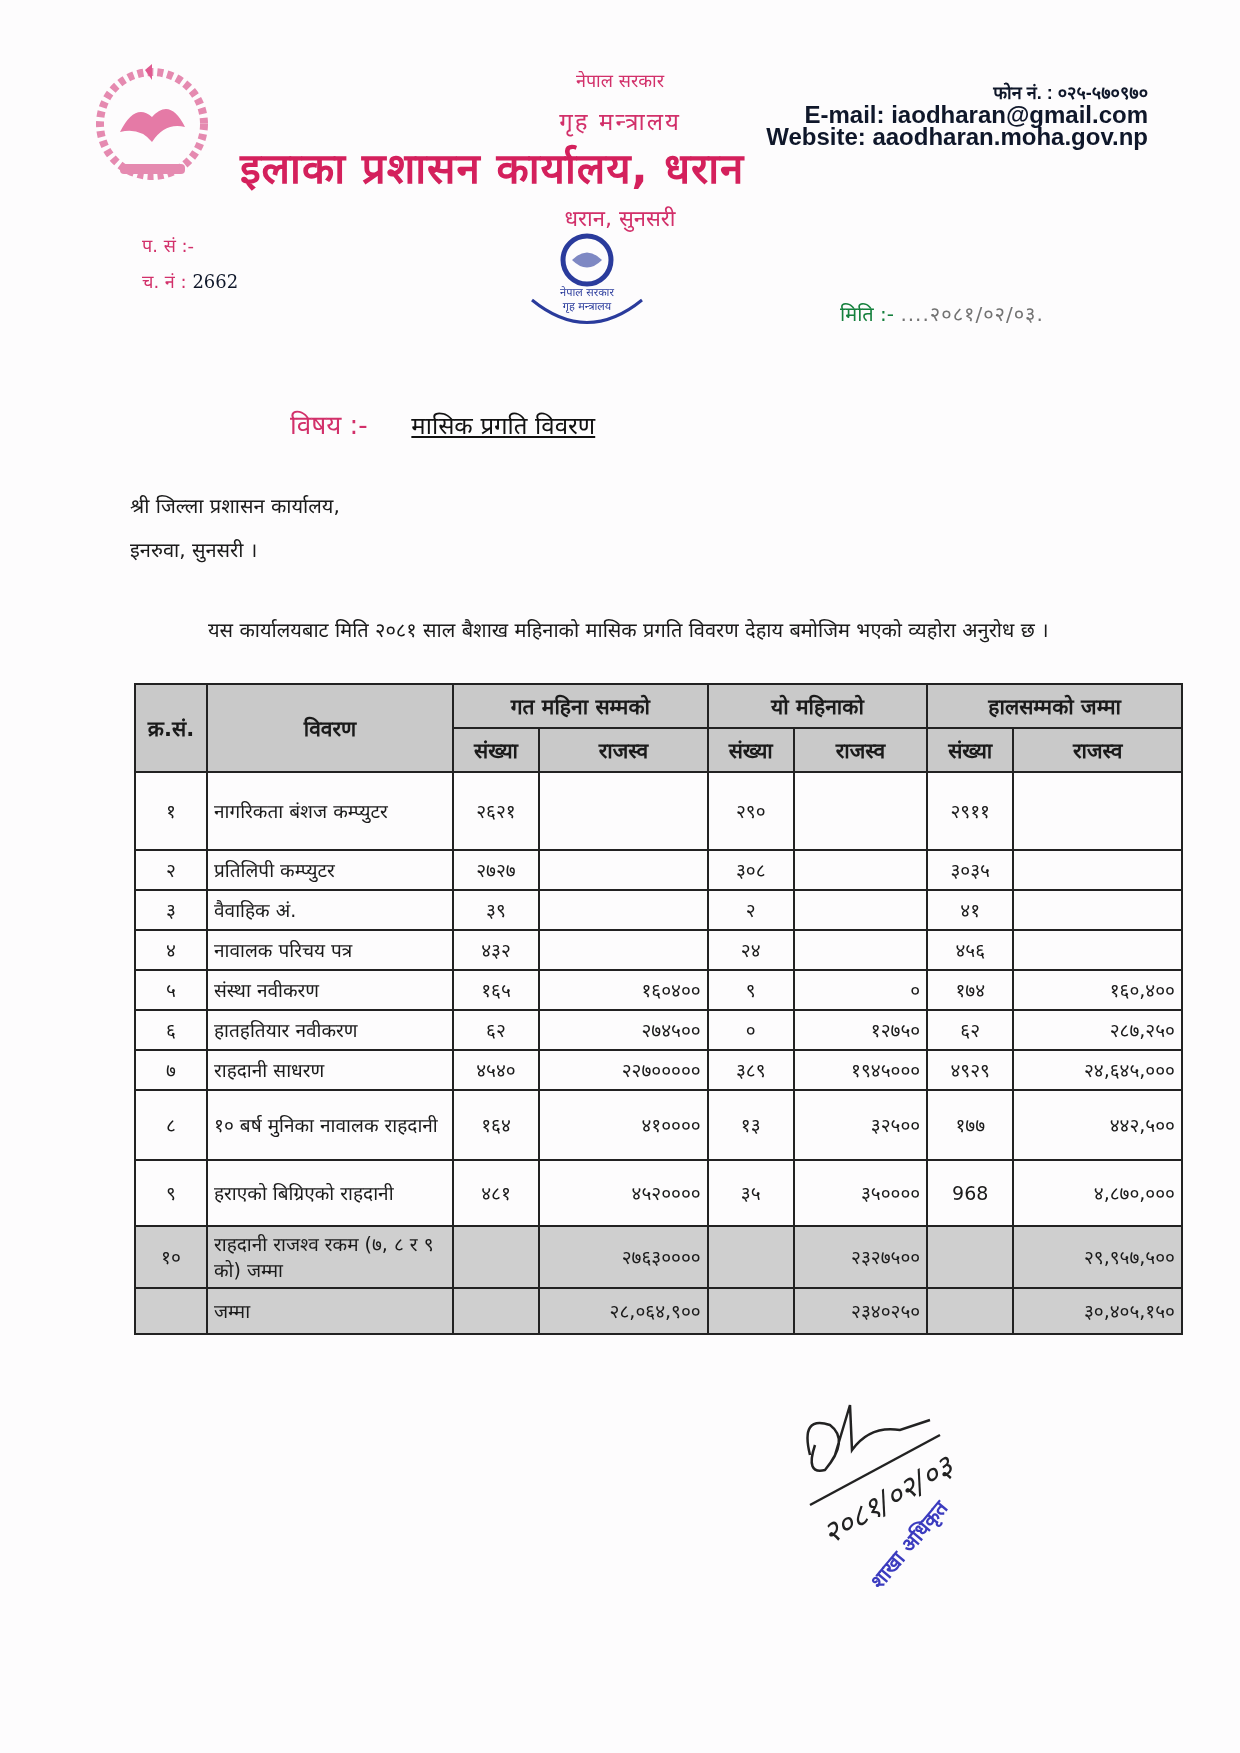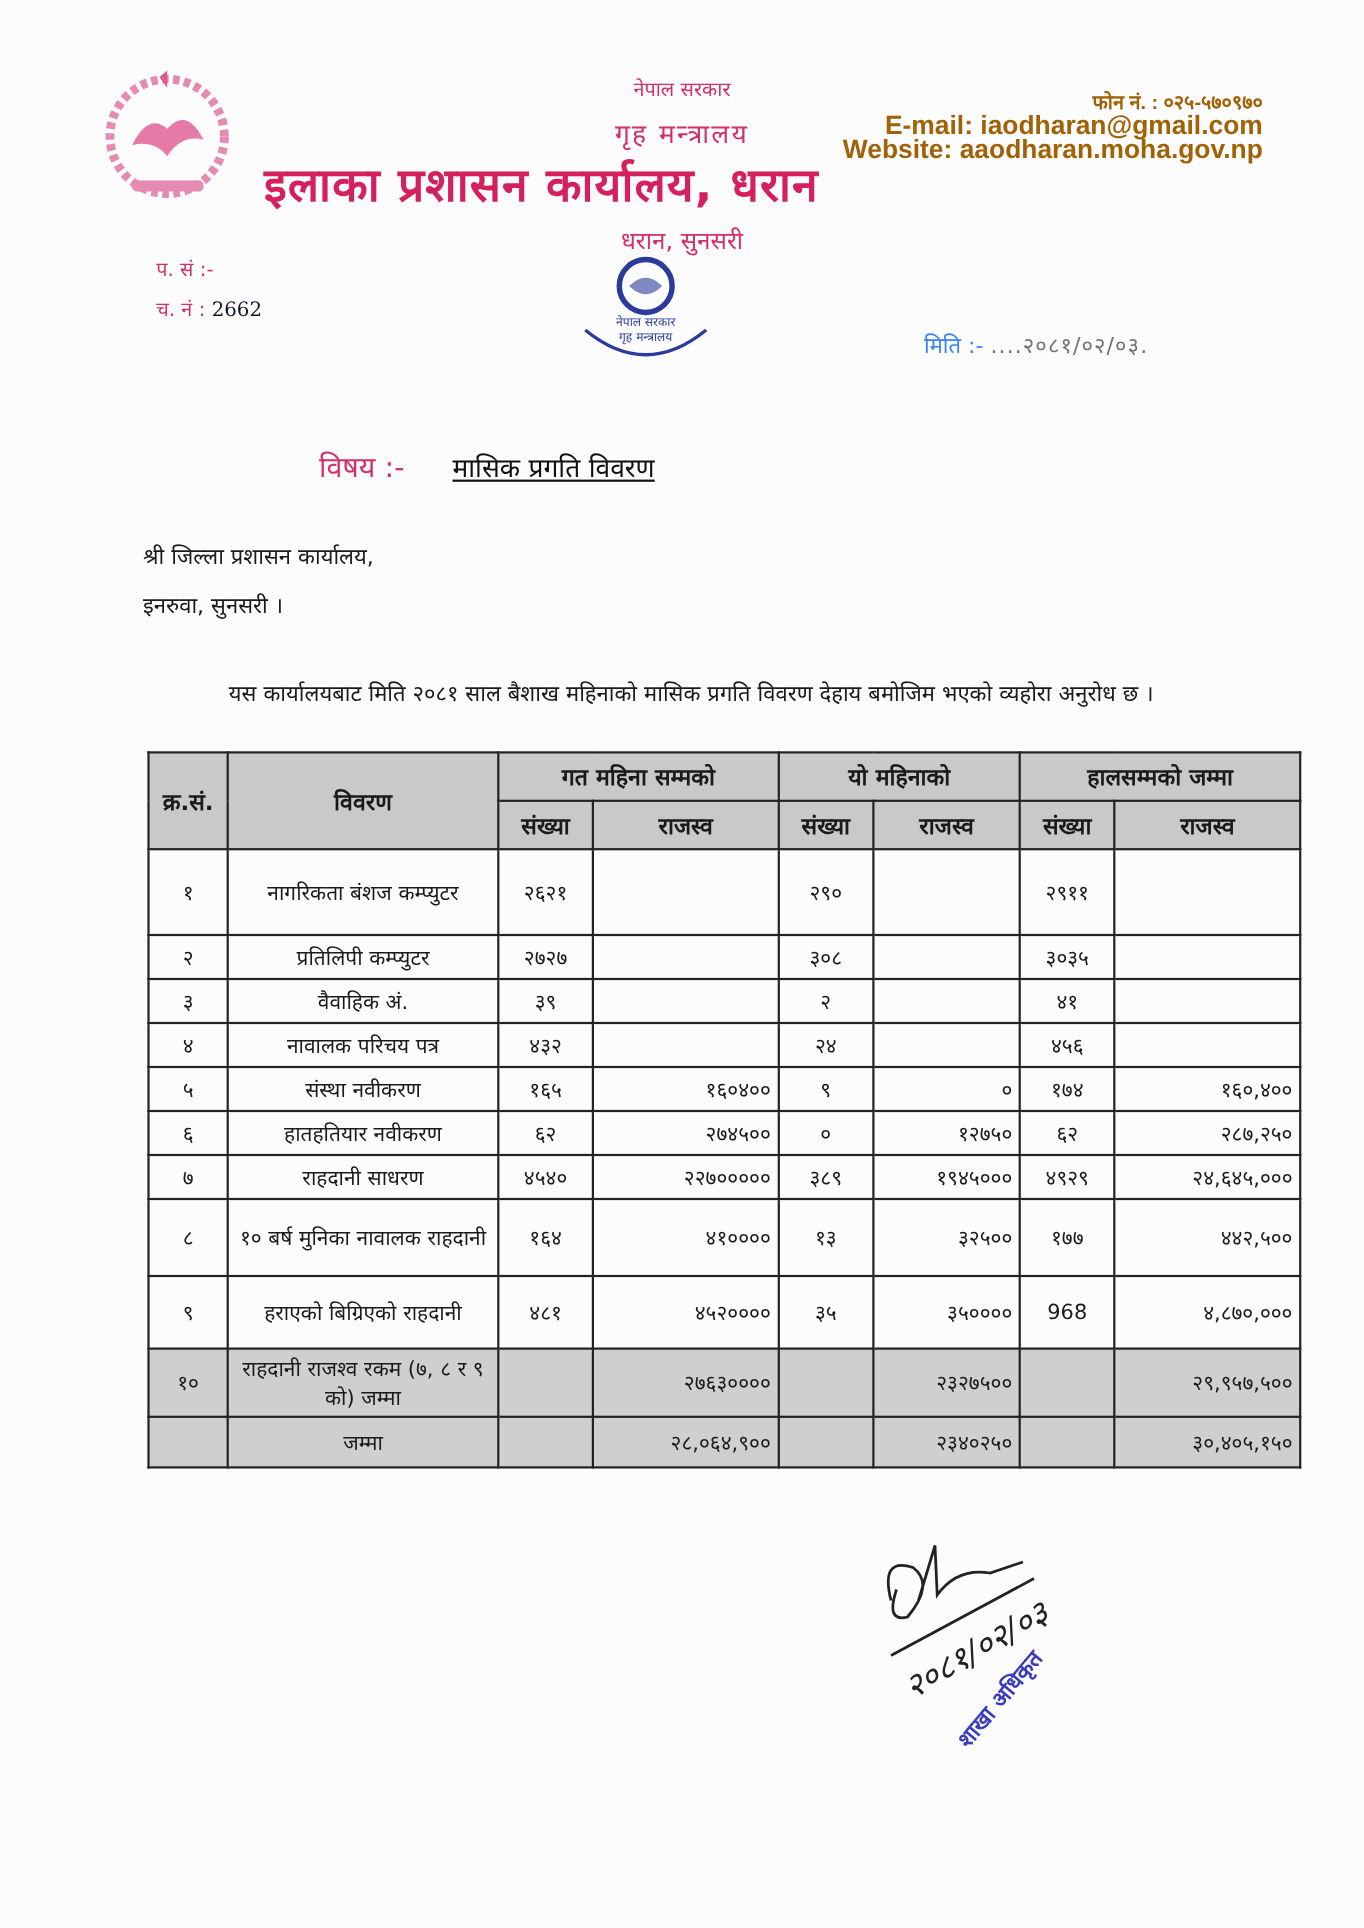--- a/index.html
+++ b/index.html
@@ -2,53 +2,53 @@
 <html><head>
 <meta charset="utf-8">
 <style>
   html, body { margin: 0; padding: 0; }
   body {
     width: 1240px; height: 1753px; position: relative; overflow: hidden;
     background: #fdfcfd;
     font-family: "DejaVu Sans", sans-serif; color: #1a1a1a;
   }
   .abs { position: absolute; }
-  .red { color: #3b82f6; }
+  .red { color: #15803d; }
   .emblem {
     left: 90px; top: 62px; width: 125px; height: 120px;
   }
   .gov { left: 0; width: 1240px; text-align: center; }
   .gov1 { top: 68px; font-size: 18px; color: #d2306a; }
   .gov2 { top: 104px; font-size: 24px; color: #d2306a; letter-spacing: 2px; }
   .office-name {
     left: 240px; top: 138px; font-size: 42px; font-weight: bold; color: #d4205c;
     letter-spacing: 1px;
   }
   .gov3 { top: 202px; font-size: 22px; color: #d2306a; }
-  .contact { right: 92px; top: 80px; text-align: right; color: #a16207; font-family: "Liberation Sans", sans-serif; }
+  .contact { right: 92px; top: 80px; text-align: right; color: #0f172a; font-family: "Liberation Sans", sans-serif; }
   .contact .phone { font-size: 18px; font-weight: bold; }
   .contact .line { font-size: 24px; line-height: 22px; font-weight: bold; }
   .refno { left: 100px; top: 228px; font-size: 18px; color: #d2306a; line-height: 36px; margin-left: 42px; }
   .handwritten { font-family: "DejaVu Serif", serif; color: #0f172a; font-size: 18px; }
   .seal { left: 522px; top: 230px; width: 130px; height: 115px; }
   .date { left: 840px; top: 300px; font-size: 20px; }
   .date .val { color: #737373; font-size: 20px; letter-spacing: 1px; }
   .subject { left: 290px; top: 406px; font-size: 24px; }
   .subject .lbl { color: #d2306a; font-size: 26px; }
   .subject .txt { margin-left: 36px; text-decoration: underline; color: #111; }
   .addr { left: 130px; top: 484px; font-size: 20px; line-height: 44px; }
   .para { left: 130px; top: 610px; width: 1040px; font-size: 20px; line-height: 40px; text-indent: 78px; }
   table.report {
     position: absolute; left: 134px; top: 683px; width: 1049px;
     border-collapse: collapse; font-size: 19px;
   }
   table.report td, table.report th { border: 2px solid #222; padding: 4px 6px; }
   table.report thead th { background: #c9c9c9; font-weight: bold; height: 34px; font-size: 21px; }
   table.report td.sn { text-align: center; width: 58px; }
-  table.report td.desc { width: 232px; text-align: center; }
+  table.report td.desc { width: 232px; text-align: left; }
   table.report td.cnt { text-align: center; width: 72px; }
   table.report td.rev { text-align: right; }
   tr.shaded td { background: #cfcfcf; }
   .sig { left: 790px; top: 1395px; width: 230px; height: 200px; }
 </style>
 </head>
 <body>
 
 <svg class="abs emblem" viewBox="0 0 125 120">
   <circle cx="62" cy="62" r="52" fill="none" stroke="#e58ab0" stroke-width="8" stroke-dasharray="6 4"></circle>

